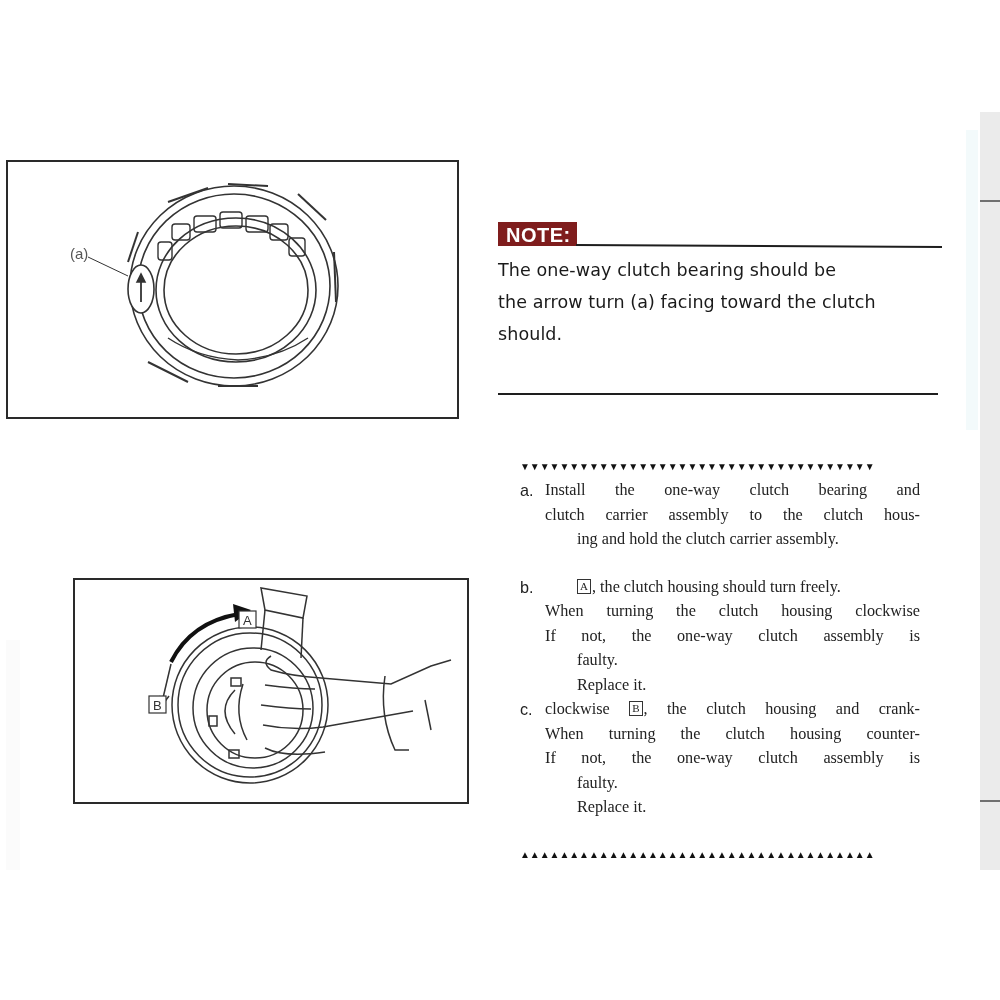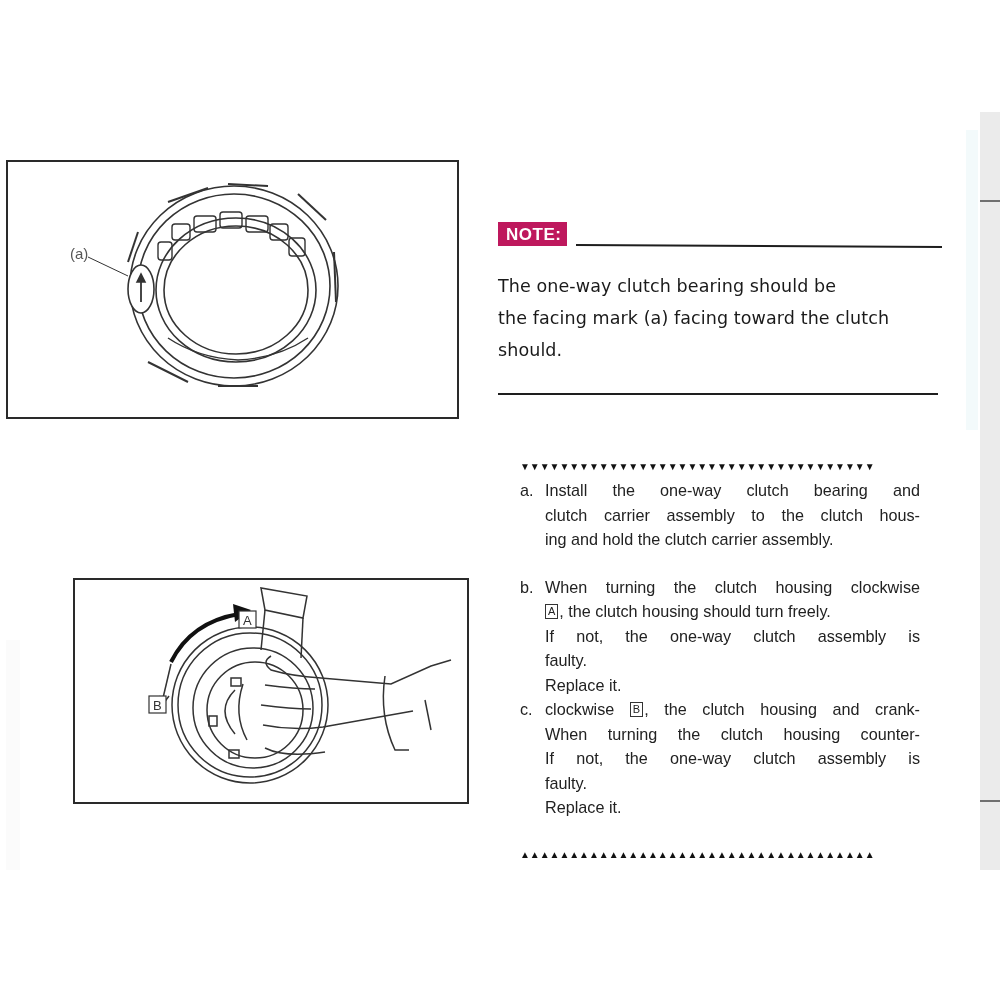--- a/index.html
+++ b/index.html
@@ -15,43 +15,43 @@
     .tint-strip { position: absolute; left: 966px; top: 130px; width: 12px; height: 300px; background: #f3fafb; }
     .left-strip { position: absolute; left: 6px; top: 640px; width: 14px; height: 230px; background: #fbfbfb; }
 
     .figure-box { position: absolute; border: 2px solid #2a2a2a; background: #fff; }
     #fig1 { left: 6px; top: 160px; width: 449px; height: 255px; }
     #fig2 { left: 73px; top: 578px; width: 392px; height: 222px; }
     .figure-box svg { position: absolute; left: 0; top: 0; }
 
     .note-wrap { position: absolute; left: 498px; top: 222px; width: 445px; }
     .note-label {
-      display: inline-block; background: #be185d; color: #fff; font-weight: bold;
-      font-size: 17px; padding: 2px 6px 0 8px; letter-spacing: 0.5px; line-height: 22px;
+      display: inline-block; background: #7f1d1d; color: #fff; font-weight: bold;
+      font-size: 20px; padding: 2px 6px 0 8px; letter-spacing: 0.5px; line-height: 22px;
     }
     .note-rule-top { position: absolute; left: 78px; top: 22px; width: 366px; height: 2px; background: #1e1e1e; transform: rotate(0.3deg); transform-origin: left; }
     .note-text {
-      margin-top: 24px; font-size: 17.5px; line-height: 32px; color: #1a1a1a; width: 440px;
+      margin-top: 8px; font-size: 17.5px; line-height: 32px; color: #1a1a1a; width: 440px;
       font-family: "DejaVu Sans", sans-serif; letter-spacing: 0.1px;
     }
     .note-rule-bottom { position: absolute; left: 0; top: 171px; width: 440px; height: 2px; background: #1e1e1e; }
 
     .tri-row {
       position: absolute; left: 520px; width: 400px; font-size: 10px; line-height: 10px;
       letter-spacing: -0.05px; color: #111; white-space: nowrap; overflow: hidden;
     }
     #tri-top { top: 462px; }
     #tri-bottom { top: 850px; }
 
     .steps { position: absolute; left: 520px; top: 478px; width: 400px; font-size: 16.2px; line-height: 24.5px; color: #222; }
     .step { display: flex; margin-bottom: 0; }
     .step .letter { width: 25px; flex: none; }
     .step .body { flex: 1; text-align: justify; }
-    .step .line { display: block; text-align: justify; text-align-last: justify; }
-    .step .line.last { text-align-last: left; }
+    .step .line { display: block; text-align: justify; text-align-last: justify; font-family: Liberation Serif, serif; }
+    .step .line.last { text-align-last: left; margin-left: 32px; }
     .step.gap { margin-top: 23px; }
     .boxed {
       display: inline-block; border: 1px solid #333; font-size: 11px; line-height: 13px;
       padding: 0 2px; margin-right: 1px; vertical-align: 2px;
     }
     .svgtxt { font-family: "Liberation Sans", sans-serif; }
   </style>
 </head>
 <body>
 
@@ -99,21 +99,21 @@
     </g>
     <text x="62" y="97" font-size="15" fill="#555" class="svgtxt">(a)</text>
   </svg>
 </div>
 
 <div class="note-wrap">
   <span class="note-label">NOTE:</span>
   <div class="note-rule-top"></div>
   <div class="note-text">
     <div>The one-way clutch bearing should be</div>
-    <div>the facing mark (a) facing toward the clutch</div>
+    <div>the arrow turn (a) facing toward the clutch</div>
     <div>should.</div>
   </div>
   <div class="note-rule-bottom"></div>
 </div>
 
 <div class="figure-box" id="fig2">
   <svg width="392" height="222" viewBox="0 0 392 222">
     <g fill="none" stroke="#333" stroke-width="1.5">
 
       <path d="M186 8 l4 22 l38 8 l4 -22 z"></path>
@@ -160,22 +160,22 @@
     <span class="body">
       <span class="line">Install the one-way clutch bearing and</span>
       <span class="line">clutch carrier assembly to the clutch hous-</span>
       <span class="line last">ing and hold the clutch carrier assembly.</span>
     </span>
   </div>
 
   <div class="step gap">
     <span class="letter">b.</span>
     <span class="body">
+      <span class="line last"><span class="boxed">A</span><span>, the clutch housing should turn freely.</span></span>
       <span class="line">When turning the clutch housing clockwise</span>
-      <span class="line last"><span class="boxed">A</span><span>, the clutch housing should turn freely.</span></span>
       <span class="line">If not, the one-way clutch assembly is</span>
       <span class="line last">faulty.</span>
       <span class="line last">Replace it.</span>
     </span>
   </div>
 
   <div class="step">
     <span class="letter">c.</span>
     <span class="body">
       <span class="line"><span>clockwise </span><span class="boxed">B</span><span>, the clutch housing and crank-</span></span>

